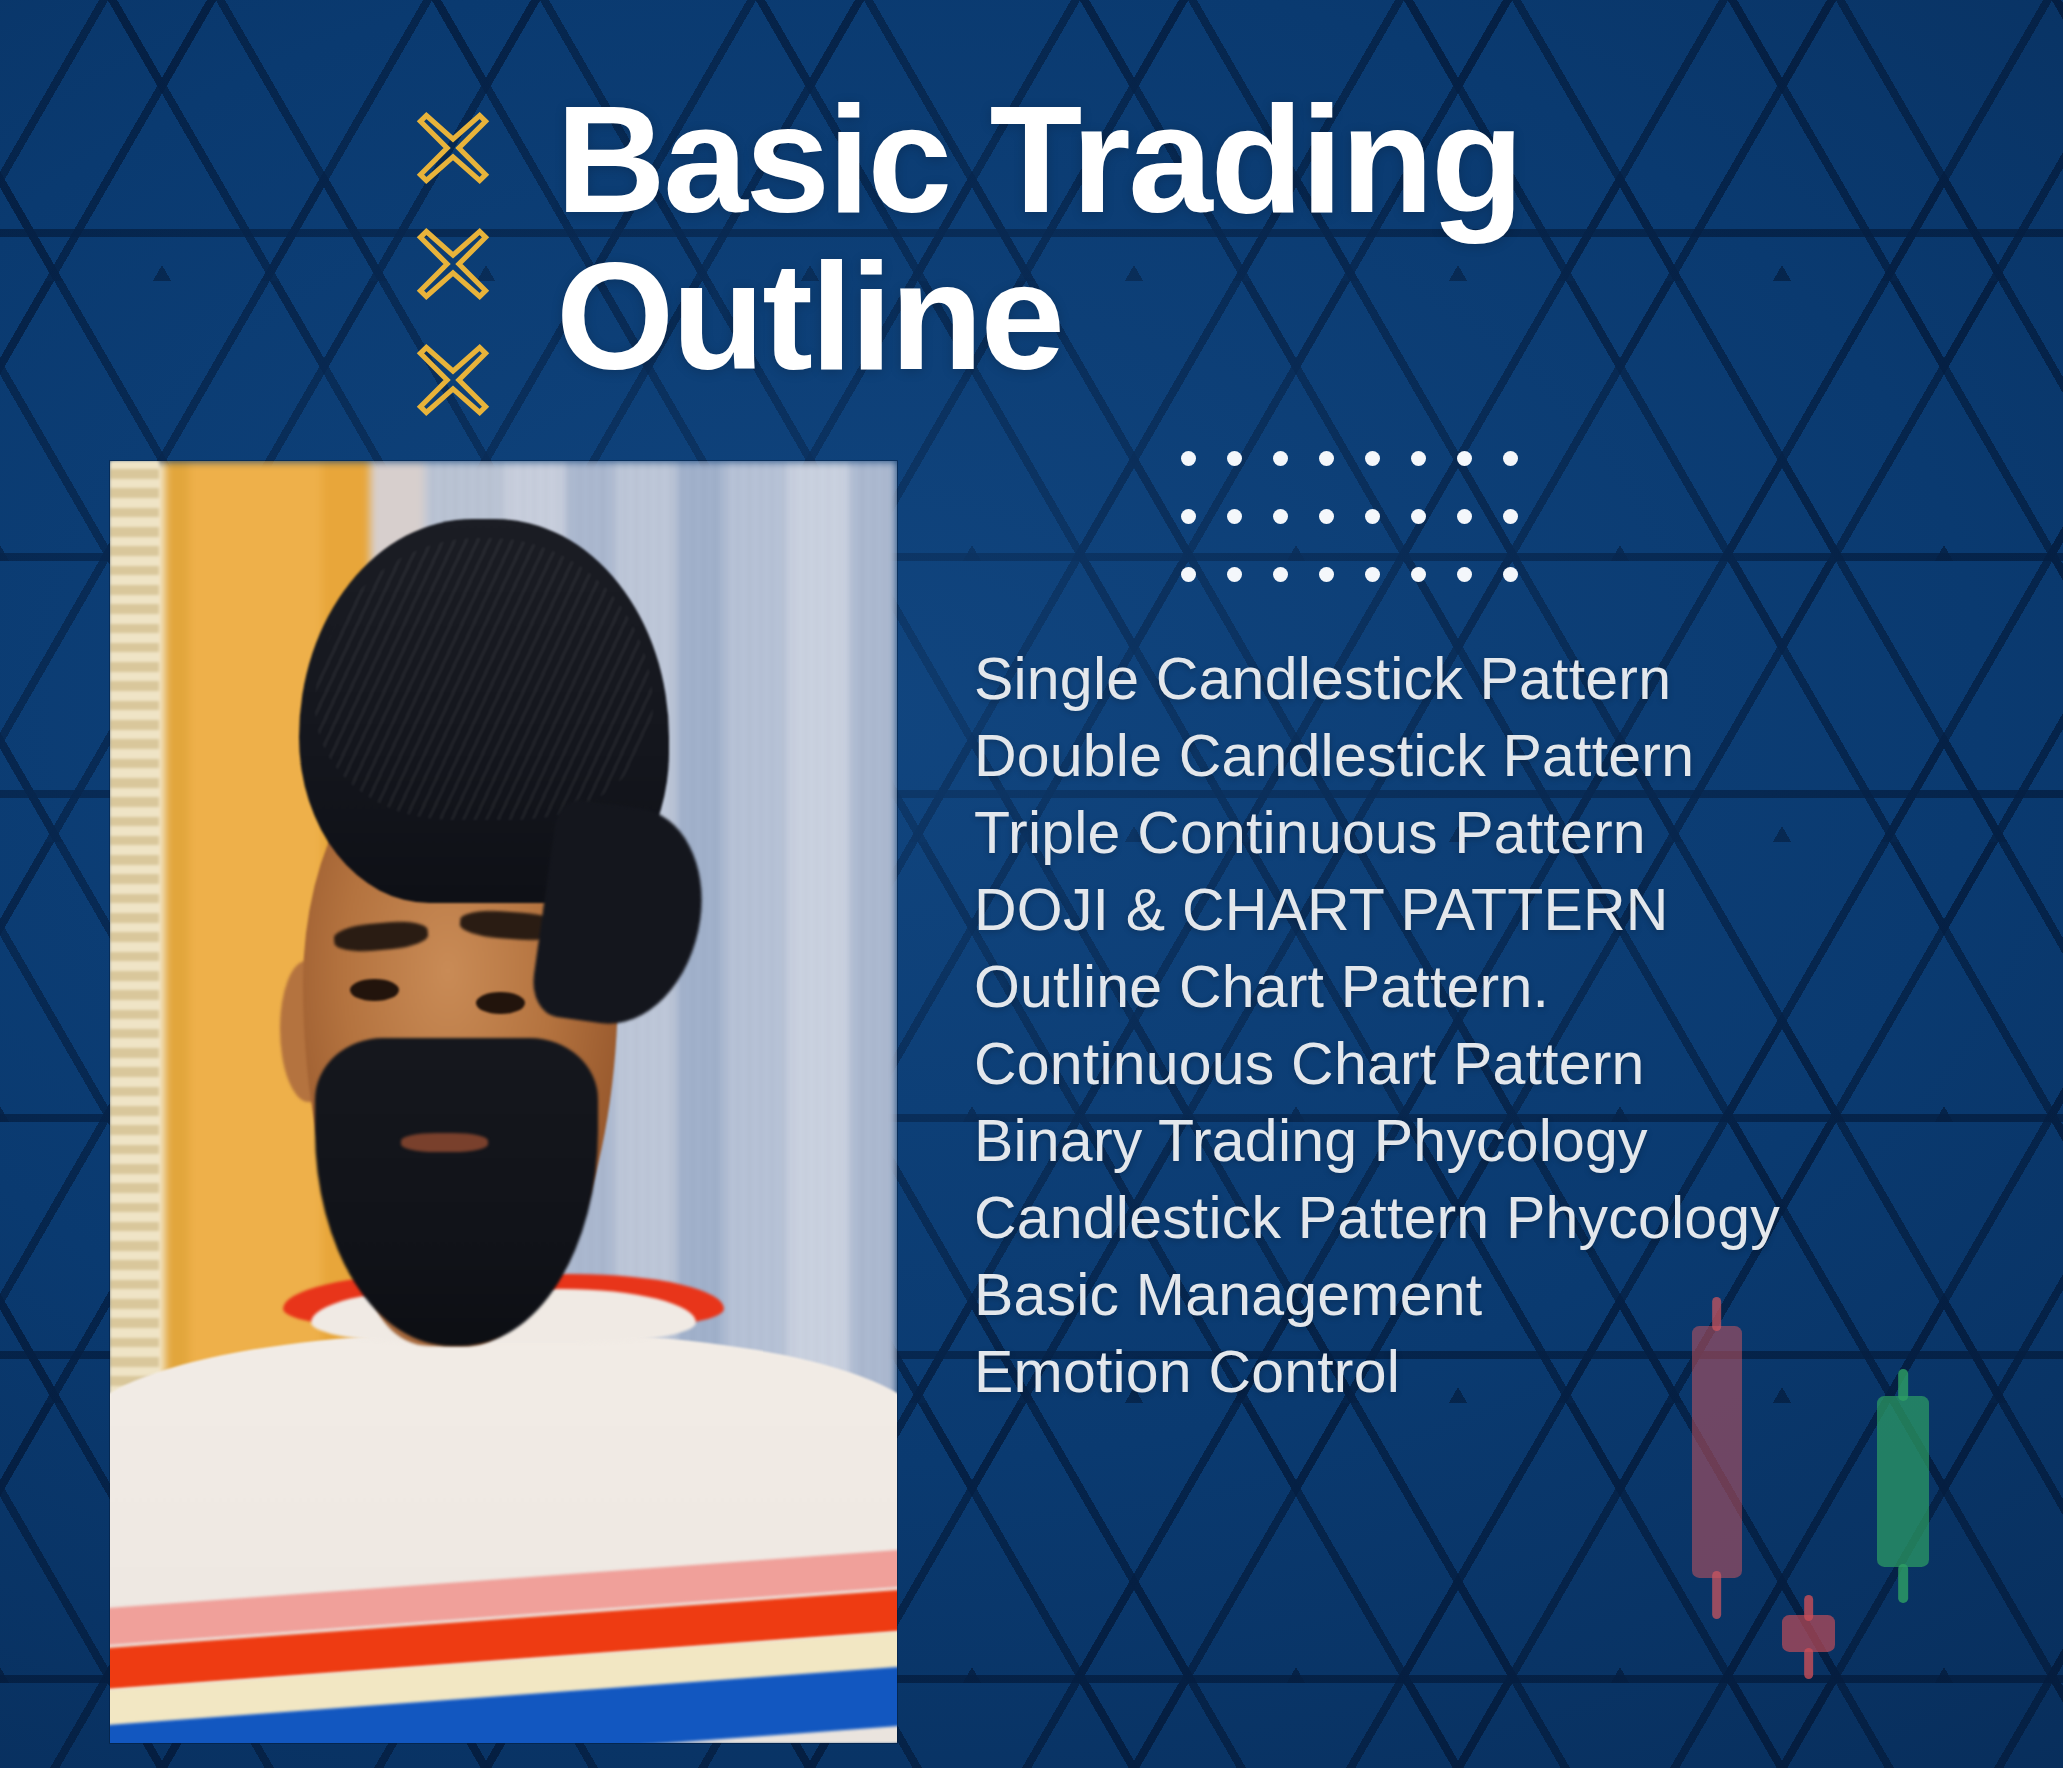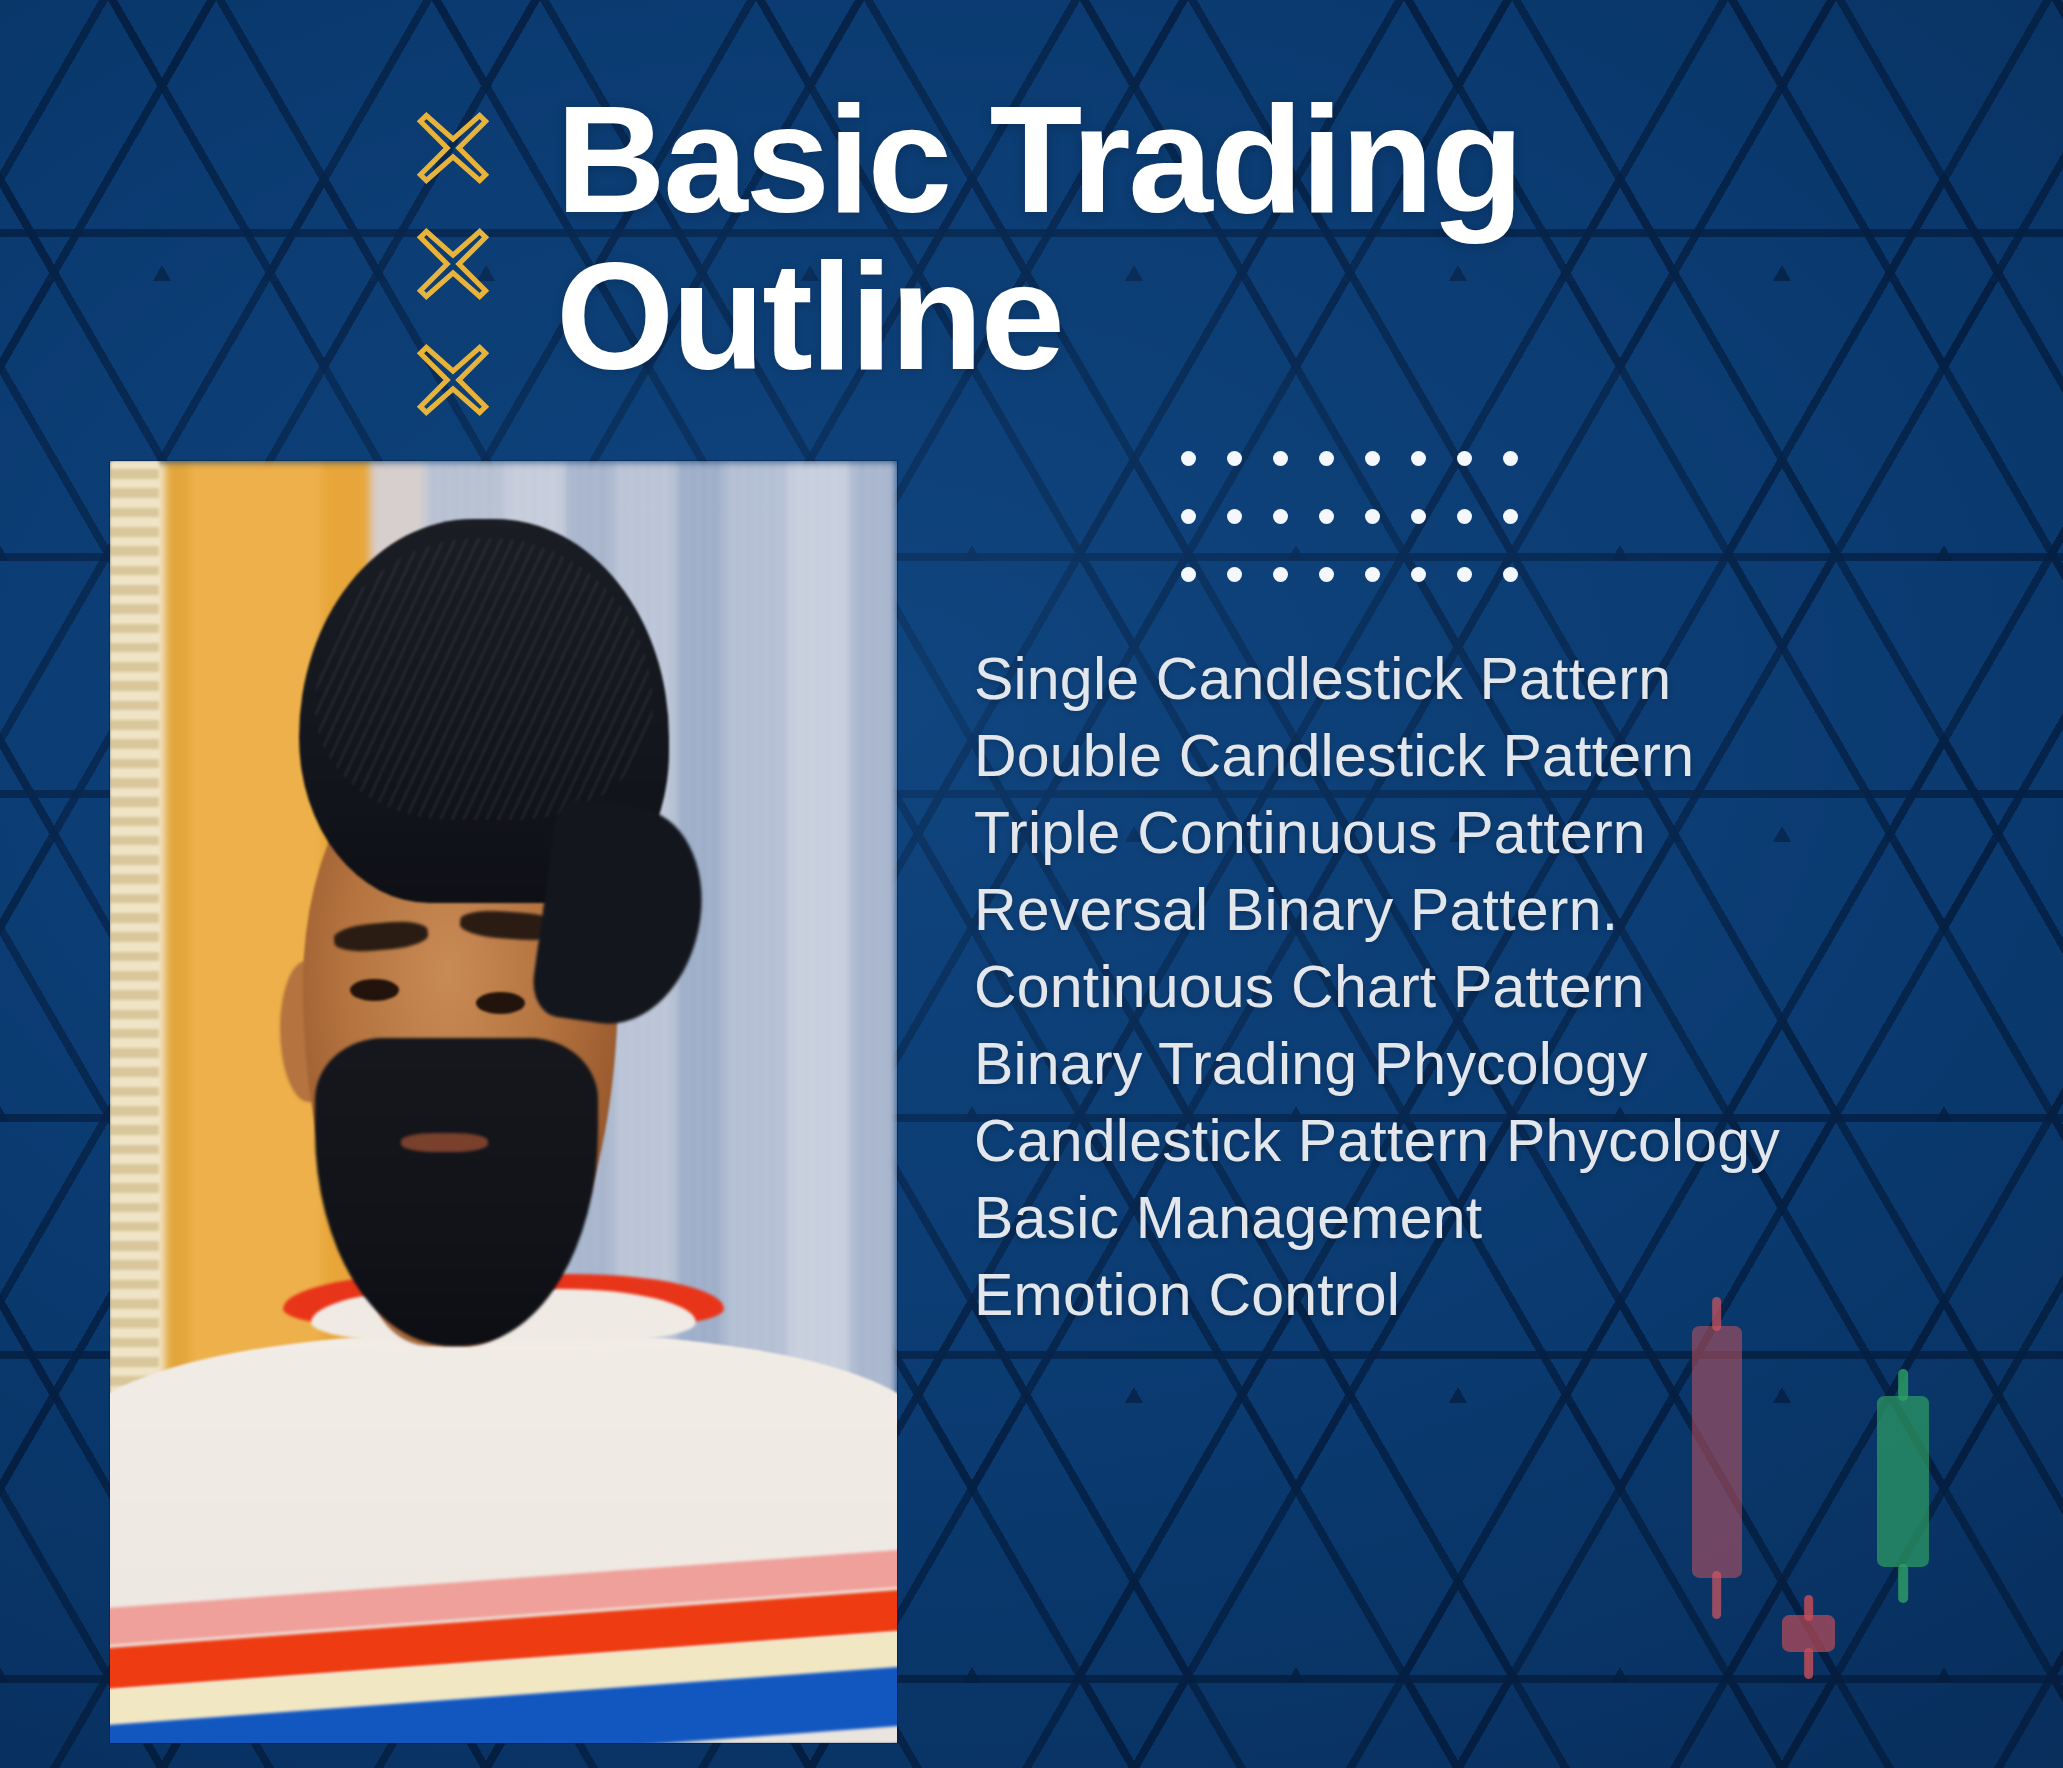--- a/index.html
+++ b/index.html
@@ -286,21 +286,22 @@
     <div class="ph-lip"></div>
     <div class="ph-cap"></div>
     <div class="ph-cap-tex"></div>
     <div class="ph-brim"></div>
   </div>
 
   <div class="list">
     <div class="list-item">Single Candlestick Pattern</div>
     <div class="list-item">Double Candlestick Pattern</div>
     <div class="list-item">Triple Continuous Pattern</div>
-    <div class="list-item">Reversal Binary Pattern.</div>
+    <div class="list-item">DOJI &amp; CHART PATTERN</div>
+    <div class="list-item">Outline Chart Pattern.</div>
     <div class="list-item">Continuous Chart Pattern</div>
     <div class="list-item">Binary Trading Phycology</div>
     <div class="list-item">Candlestick Pattern Phycology</div>
     <div class="list-item">Basic Management</div>
     <div class="list-item">Emotion Control</div>
   </div>
 
   <div class="candles">
     <div class="cd cd-red1">
       <div class="wick w-top"></div>

